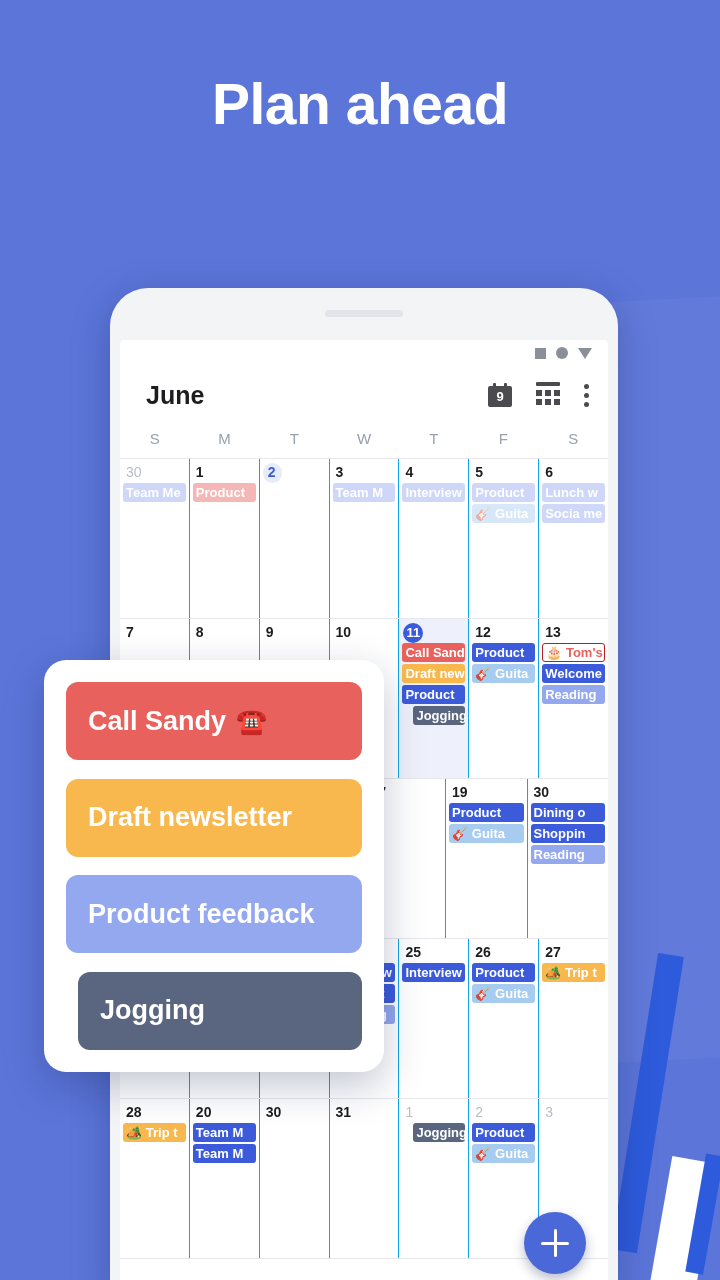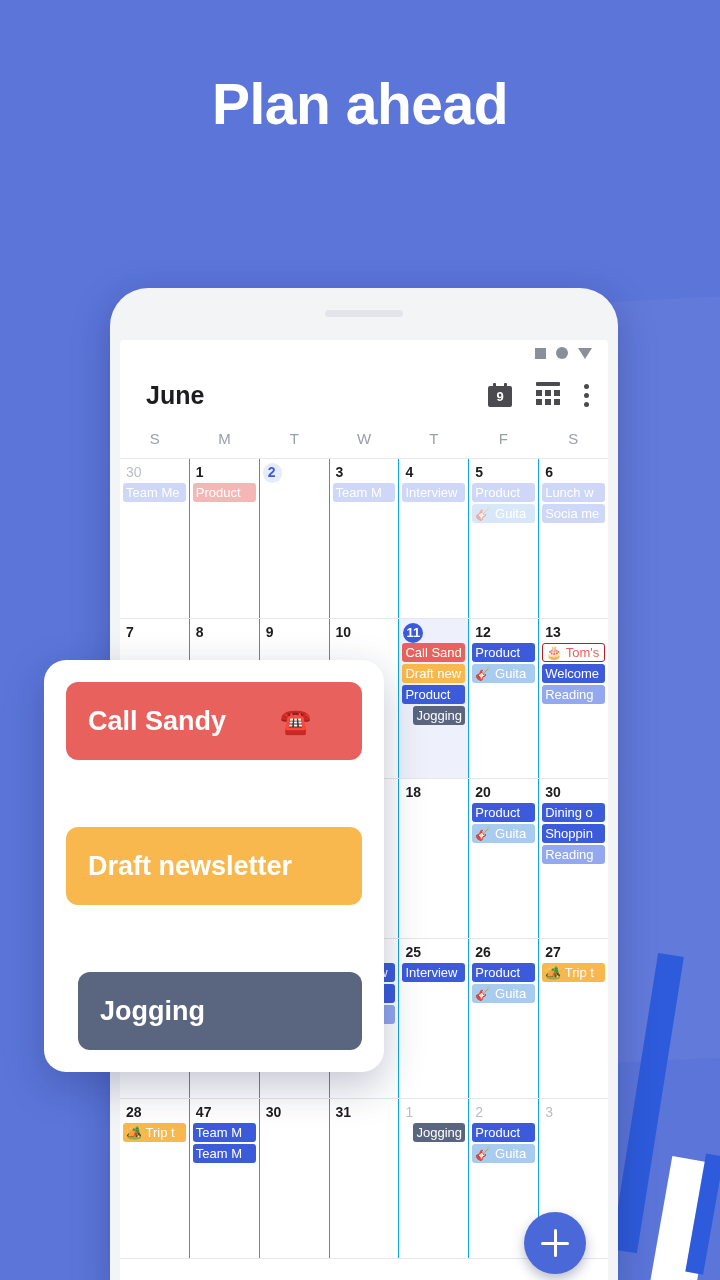--- a/index.html
+++ b/index.html
@@ -147,21 +147,21 @@
     display:inline-block; background:#e7ecfb; border-radius:10px;
     padding:0 6px; margin-left:1px; padding-left:5px;
   }
   .day-num.today-badge {
     display:inline-flex; align-items:center; justify-content:center;
     background:#3b5bdb; color:#fff; width:20px; height:20px;
     border-radius:50%; margin-left:2px; padding:0; font-size:13px;
   }
 
   .chip {
-    display:block; font-size:13px; font-weight:normal; color:#fff;
+    display:block; font-size:13px; font-weight:bold; color:#fff;
     border-radius:3px; padding:1px 3px; margin:0 1px 2px 1px;
     white-space:nowrap; overflow:hidden; line-height:17px;
     height:19px;
   }
   .chip.faded { opacity:.45; }
 
   
   .c-blue      { background:#3b5bdb; }
   .c-lightblue { background:#93a8ef; }
   .c-skyblue   { background:#a8ccf0; }
@@ -185,21 +185,21 @@
     width:340px; height:412px;
     background:#ffffff; border-radius:22px;
     box-shadow:0 14px 40px rgba(20,30,80,.25);
     padding:22px 22px;
     display:flex; flex-direction:column; justify-content:space-between;
   }
   .ov-chip {
     height:78px; border-radius:12px;
     display:flex; align-items:center;
     padding:0 22px; color:#fff;
-    font-size:27px; font-weight:bold;gap:44px;
+    font-size:27px; font-weight:bold;
   }
   .ov-chip .emoji { margin-left:10px; font-size:25px; }
 </style>
 </head>
 <body>
 
 <div class="deco" id="deco-panel-light"></div>
 <div class="deco" id="deco-bar-dark"></div>
 <div class="deco" id="deco-wedge-white"></div>
 <div class="deco" id="deco-bar-dark2"></div>
@@ -337,24 +337,21 @@
           <div class="day-cell">
             <div class="day-num">15</div>
           </div>
           <div class="day-cell">
             <div class="day-num">16</div>
           </div>
           <div class="day-cell">
             <div class="day-num">17</div>
           </div>
           <div class="day-cell">
-            <div class="day-num">18</div>
-          </div>
-          <div class="day-cell">
-            <div class="day-num">20</div>
+            <div class="day-num">19</div>
             <span class="chip c-blue">Product</span>
             <span class="chip c-skyblue">🎸 Guita</span>
           </div>
           <div class="day-cell">
             <div class="day-num">30</div>
             <span class="chip c-blue">Dining o</span>
             <span class="chip c-blue">Shoppin</span>
             <span class="chip c-lightblue">Reading</span>
           </div>
         </div>
@@ -387,21 +384,21 @@
             <div class="day-num">27</div>
             <span class="chip c-orange">🏕️ Trip t</span>
           </div>
         </div>
         <div class="week-row">
           <div class="day-cell">
             <div class="day-num">28</div>
             <span class="chip c-orange">🏕️ Trip t</span>
           </div>
           <div class="day-cell">
-            <div class="day-num">47</div>
+            <div class="day-num">20</div>
             <span class="chip c-blue">Team M</span>
             <span class="chip c-blue">Team M</span>
           </div>
           <div class="day-cell">
             <div class="day-num">30</div>
           </div>
           <div class="day-cell">
             <div class="day-num">31</div>
           </div>
           <div class="day-cell">
@@ -427,16 +424,19 @@
 </div>
 
 <div id="overlay-card">
     <div class="ov-chip c-red">
       <span>Call Sandy</span>
       <span class="emoji">☎️</span>
     </div>
     <div class="ov-chip c-orange">
       <span>Draft newsletter</span>
     </div>
+    <div class="ov-chip c-lightblue">
+      <span>Product feedback</span>
+    </div>
     <div class="ov-chip c-slate">
       <span>Jogging</span>
     </div>
   </div>
 
 </body></html>

